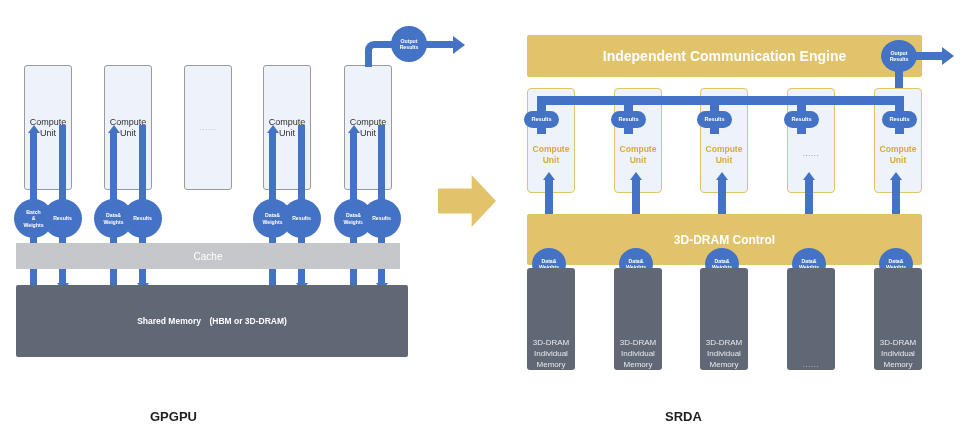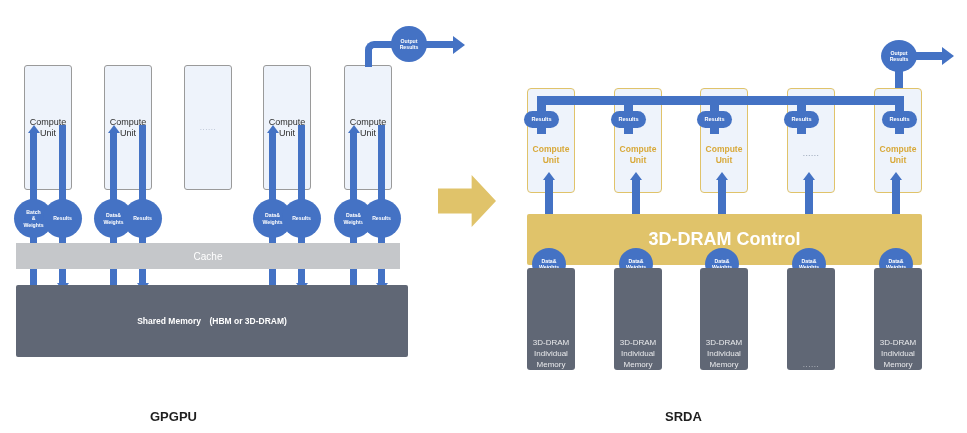--- a/index.html
+++ b/index.html
@@ -50,21 +50,21 @@
     text-align:center;color:#e9eaec;font-size:8px;line-height:11px;
   }
 
   
   .ybar{
     background:#e0c36a;border-radius:2px;
     display:flex;align-items:center;justify-content:center;
     color:#ffffff;font-weight:700;
   }
   #ice-bar{font-size:14px;}
-  #dram-ctrl-bar{font-size:18px;}
+  #dram-ctrl-bar{font-size:12px;}
 
   
   .vline{background:#4472c4;}
   .hline{background:#4472c4;}
   .pill{
     background:#4472c4;border-radius:50%/50%;
     display:flex;align-items:center;justify-content:center;
     text-align:center;color:#ffffff;font-weight:700;
     font-size:5.2px;line-height:6.2px;
   }
@@ -210,20 +210,23 @@
   <div class="abs shared-mem" style="left:16px;top:285px;width:392px;height:72px;">
     <span>Shared Memory (HBM or 3D-DRAM)</span>
   </div>
 
   <div class="abs caption" style="left:150px;top:387px;width:120px;">
     <span>GPGPU</span>
   </div>
 
   <div class="abs big-arrow" style="left:438px;top:175px;"></div>
 
+  <div class="abs ybar" id="ice-bar" style="left:527px;top:35px;width:395px;height:42px;">
+    <span>Independent Communication Engine</span>
+  </div>
 
   <div class="abs vline" style="left:895px;top:44px;width:8px;height:75px;"></div>
   <div class="abs hline" style="left:900px;top:52px;width:45px;height:8px;"></div>
   <div class="abs arrow-right" style="left:942px;top:47px;"></div>
   <div class="abs pill" style="left:881px;top:40px;width:36px;height:32px;">
     <div>
       <span>Output</span><br>
       <span>Results</span>
     </div>
   </div>

